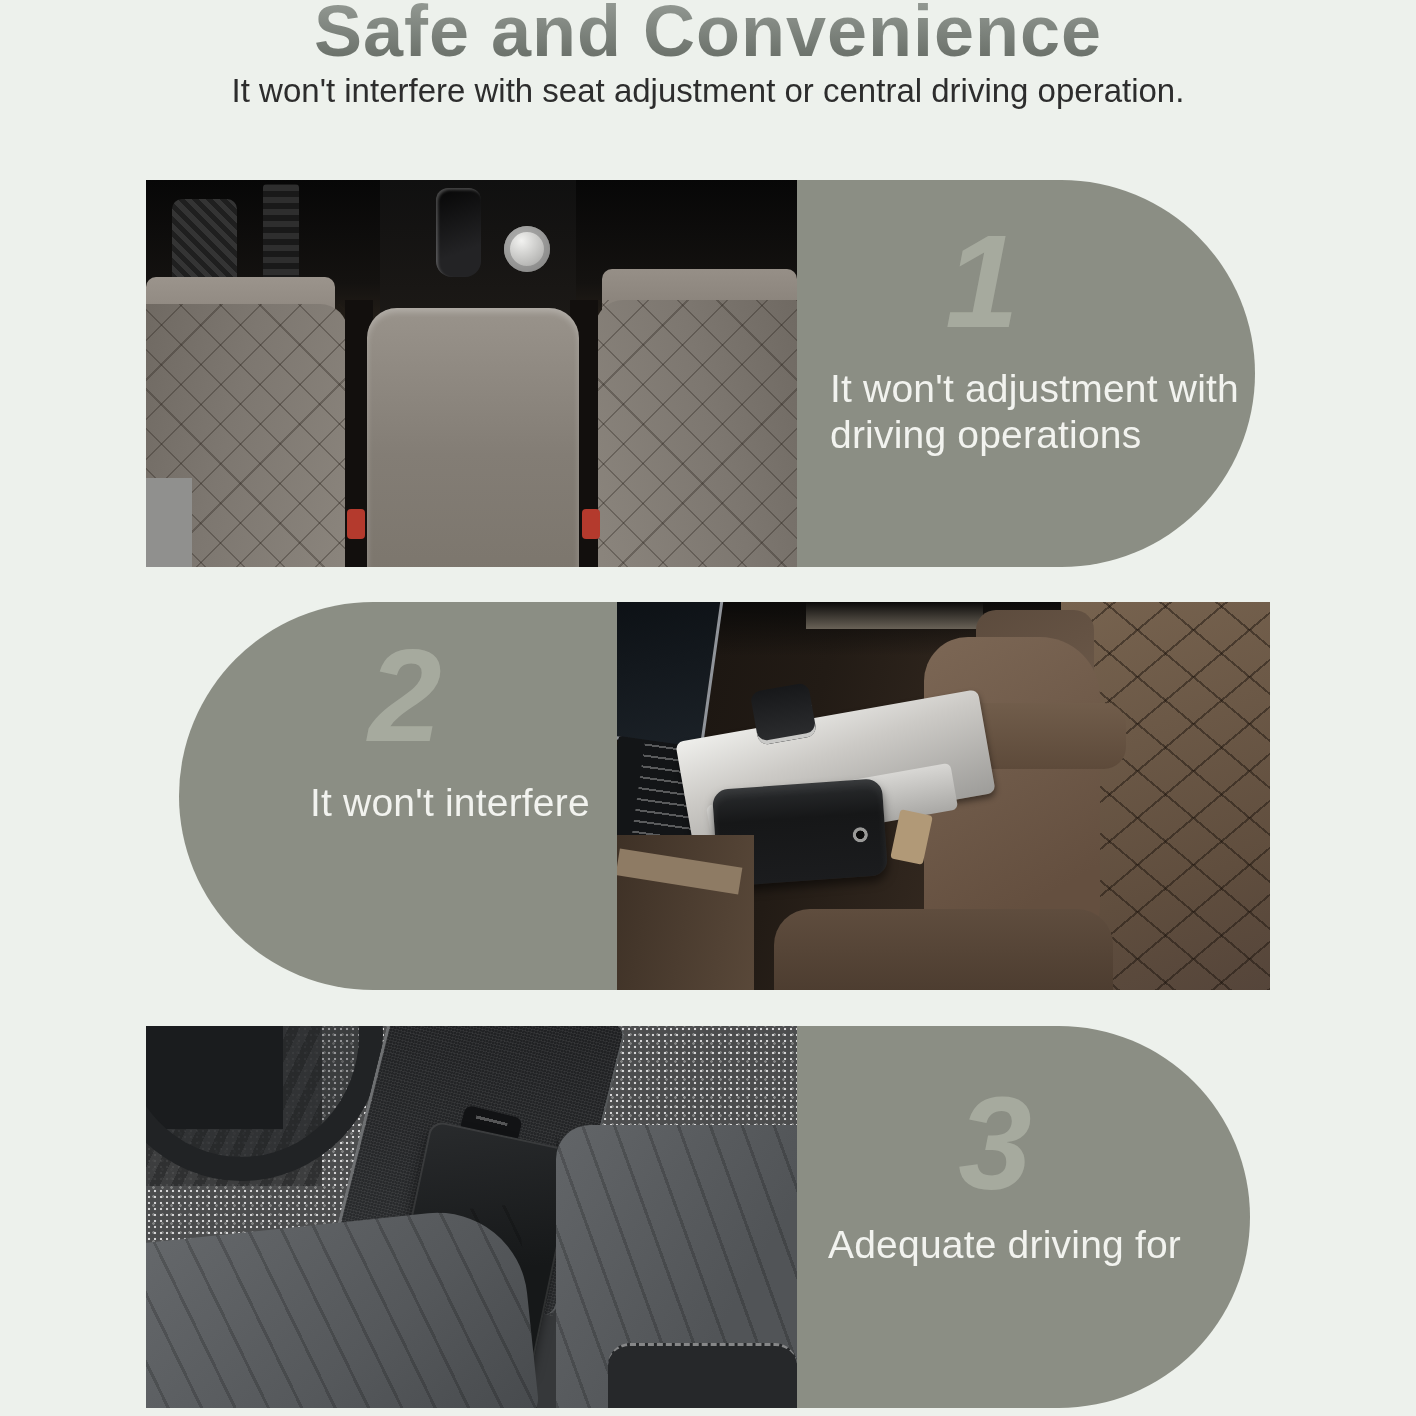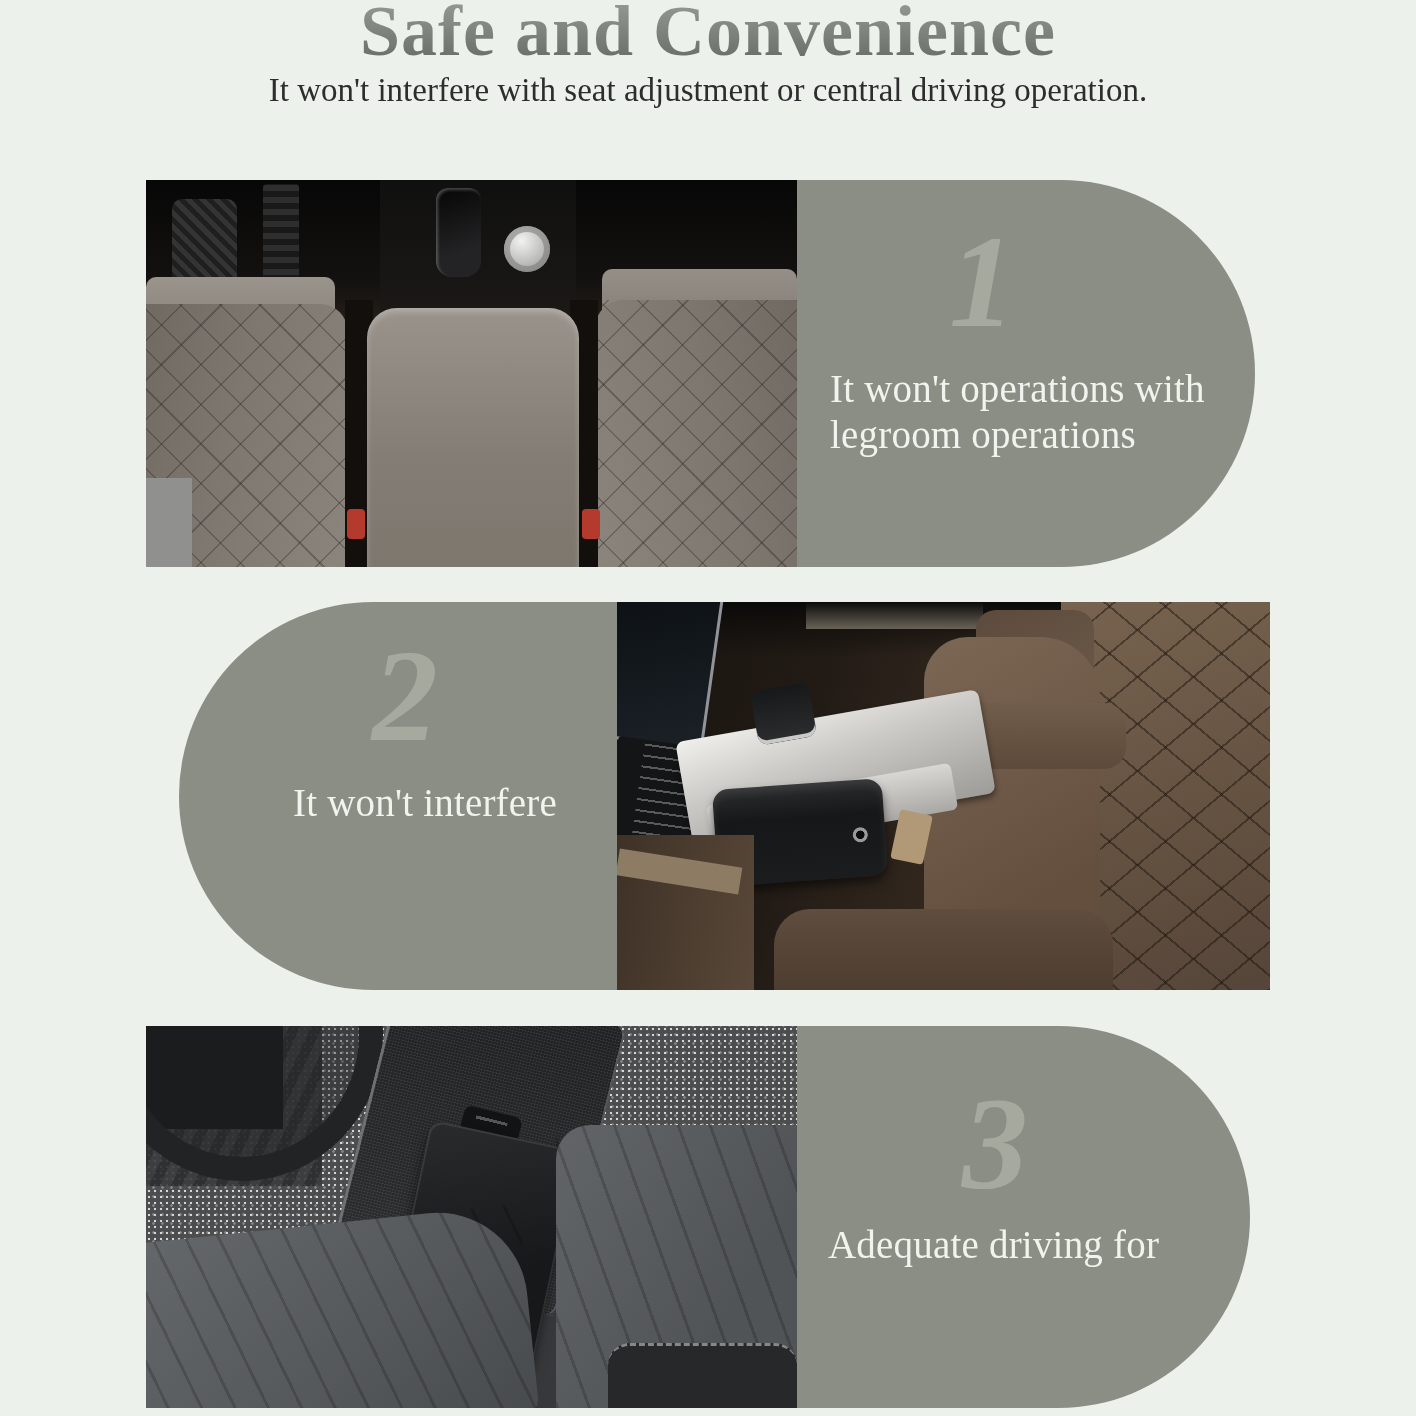--- a/index.html
+++ b/index.html
@@ -1,20 +1,20 @@
 <!DOCTYPE html>
 <html style="--background: #edf1ec; --callout: #8b8e84; --callout-number: #a6aa9e; --callout-text: #f2f3ef; --title-gradient-top: #9ba19b; --title-gradient-bottom: #60665f; --subtitle-text: #2d2d2d;"><head>
 <meta charset="utf-8">
 <style>
   html,body{margin:0;padding:0;background:#e4e8e3;}
   .canvas{
     position:relative;width:1416px;height:1416px;margin:0 auto;
     background:var(--background,#edf1ec);
     overflow:hidden;
-    font-family:Liberation Serif, serif;
+    font-family:Liberation Sans, sans-serif;
   }
   
   .title{
     position:absolute;top:-10px;left:0;width:100%;margin:0;text-align:center;
     font-size:72px;font-weight:700;letter-spacing:1px;line-height:1.15;
     color:#79807a;
   }
   @supports (-webkit-background-clip:text){
     .title{
       background:linear-gradient(var(--title-gradient-top,#9ba19b),var(--title-gradient-bottom,#60665f));
@@ -139,30 +139,30 @@
       <div class="p1-gap-l"></div>
       <div class="p1-gap-r"></div>
       <div class="p1-armrest"></div>
       <div class="p1-buckle-l"></div>
       <div class="p1-buckle-r"></div>
       <div class="p1-floorcorner"></div>
     </div>
     <div class="pill pill-r1">
       <div class="num" style="left:0;top:36px;width:370px;">1</div>
       <div class="callout-text" style="left:33px;top:186px;">
-        <span>It won't operations with</span><br>
-        <span>legroom operations</span>
+        <span>It won't adjustment with</span><br>
+        <span>driving operations</span>
       </div>
     </div>
   </div>
 
   <div class="section s2">
     <div class="pill pill-l2">
       <div class="num" style="left:40px;top:28px;width:372px;">2</div>
-      <div class="callout-text" style="left:114px;top:178px;">
+      <div class="callout-text" style="left:131px;top:178px;">
         <span>It won't interfere</span><br>
       </div>
     </div>
     <div class="photo photo2">
       <div class="p2-roof"></div>
       <div class="p2-darktop"></div>
       <div class="p2-seat-quilt quilt2"></div>
       <div class="p2-headrest"></div>
       <div class="p2-seat-smooth"></div>
       <div class="p2-armrest"></div>

